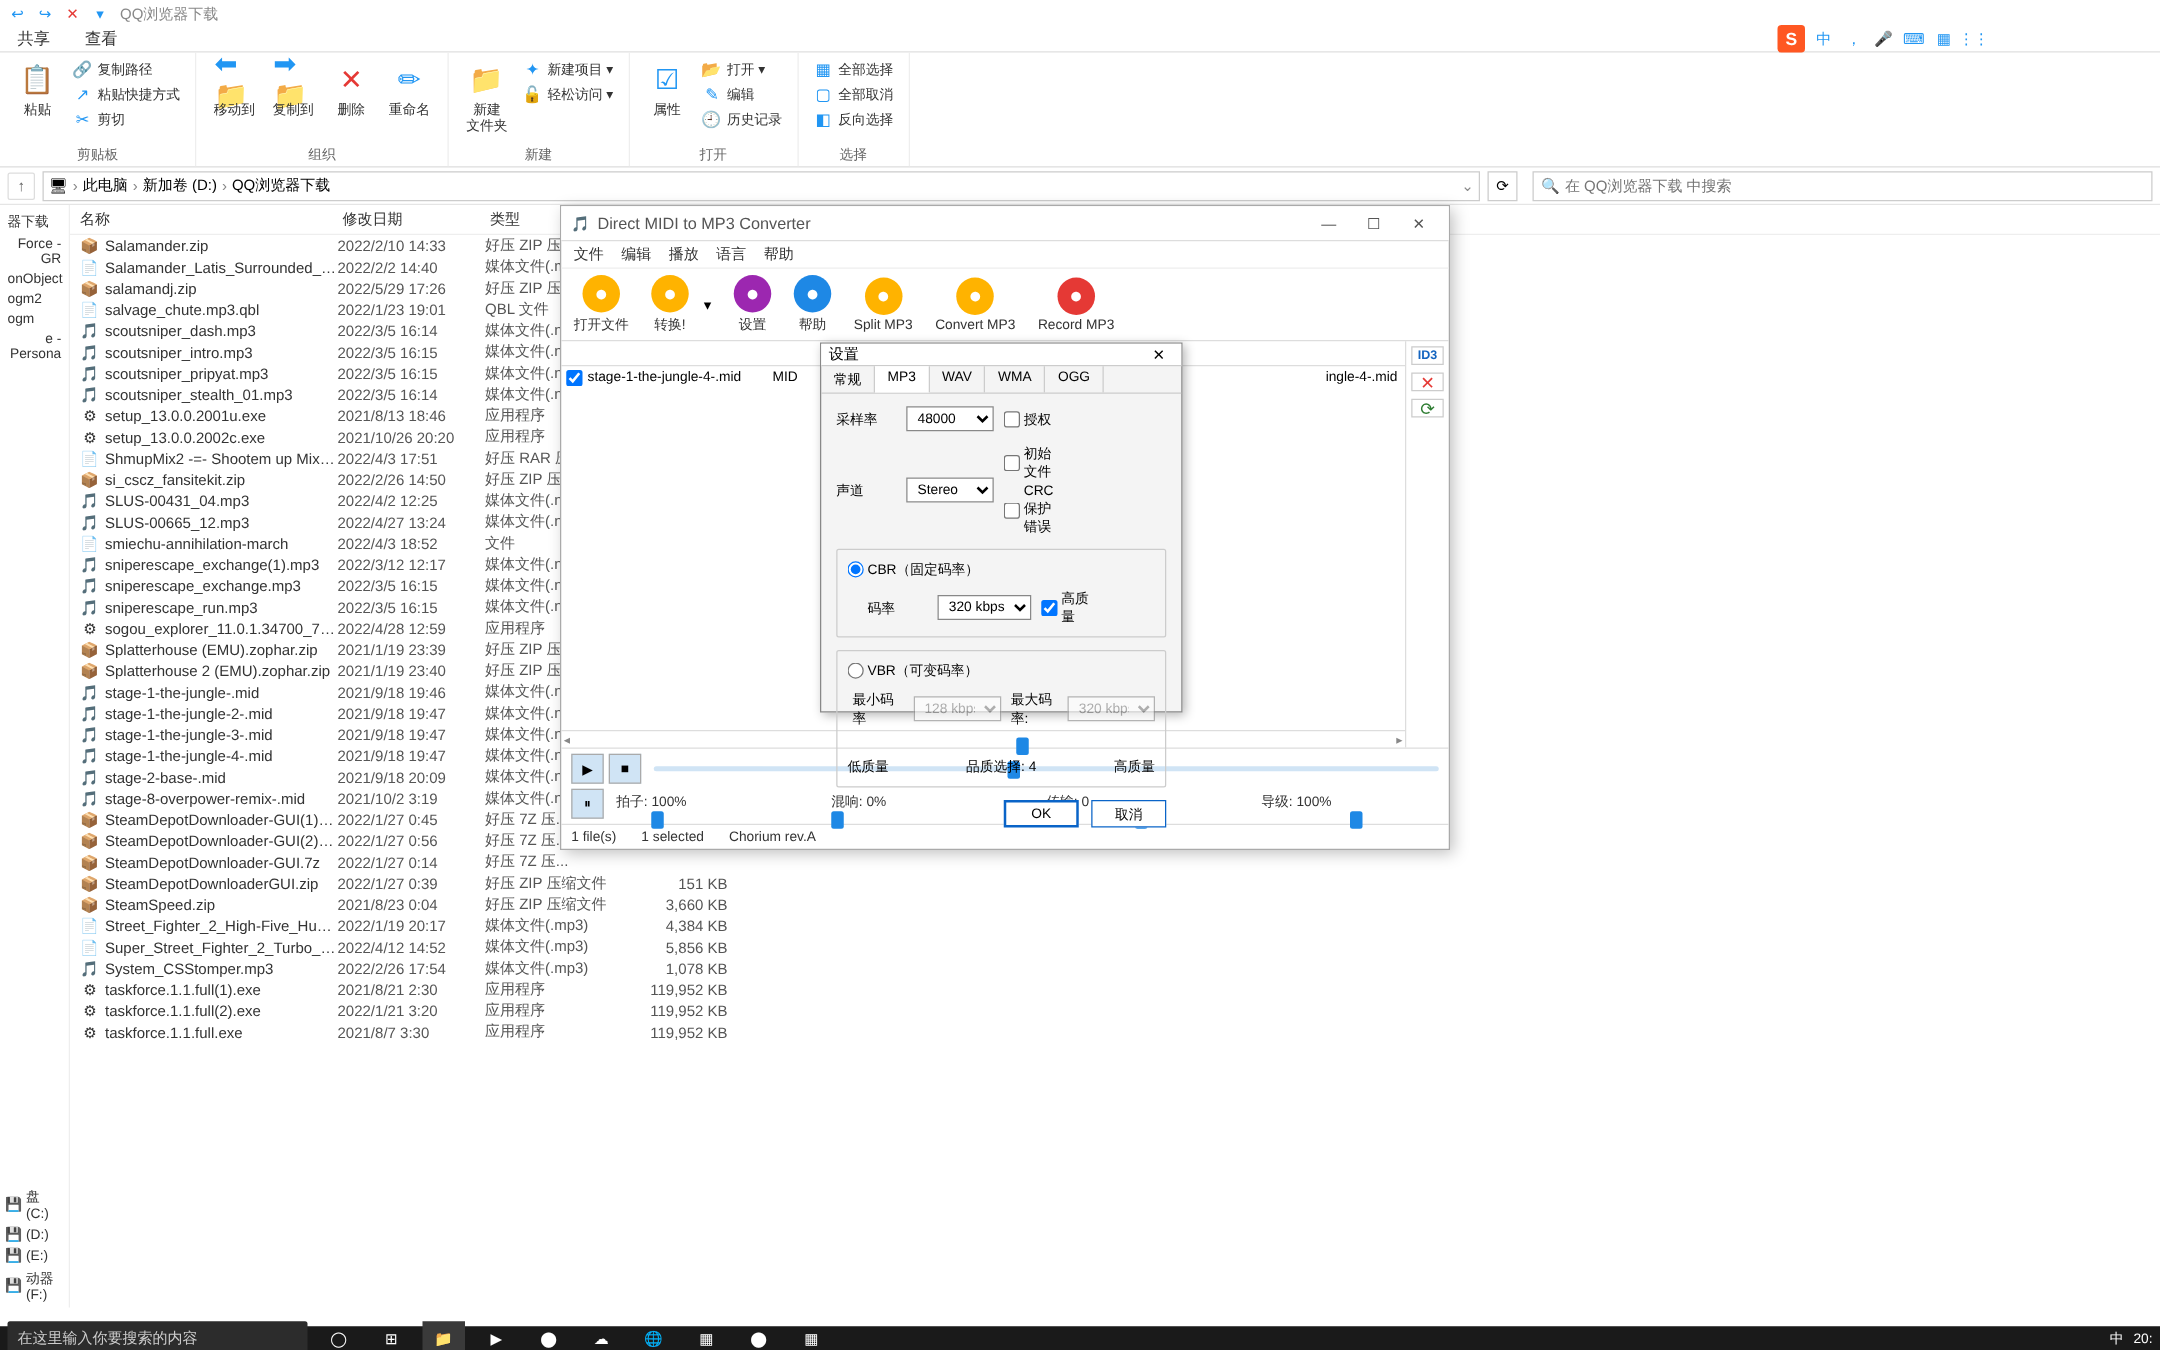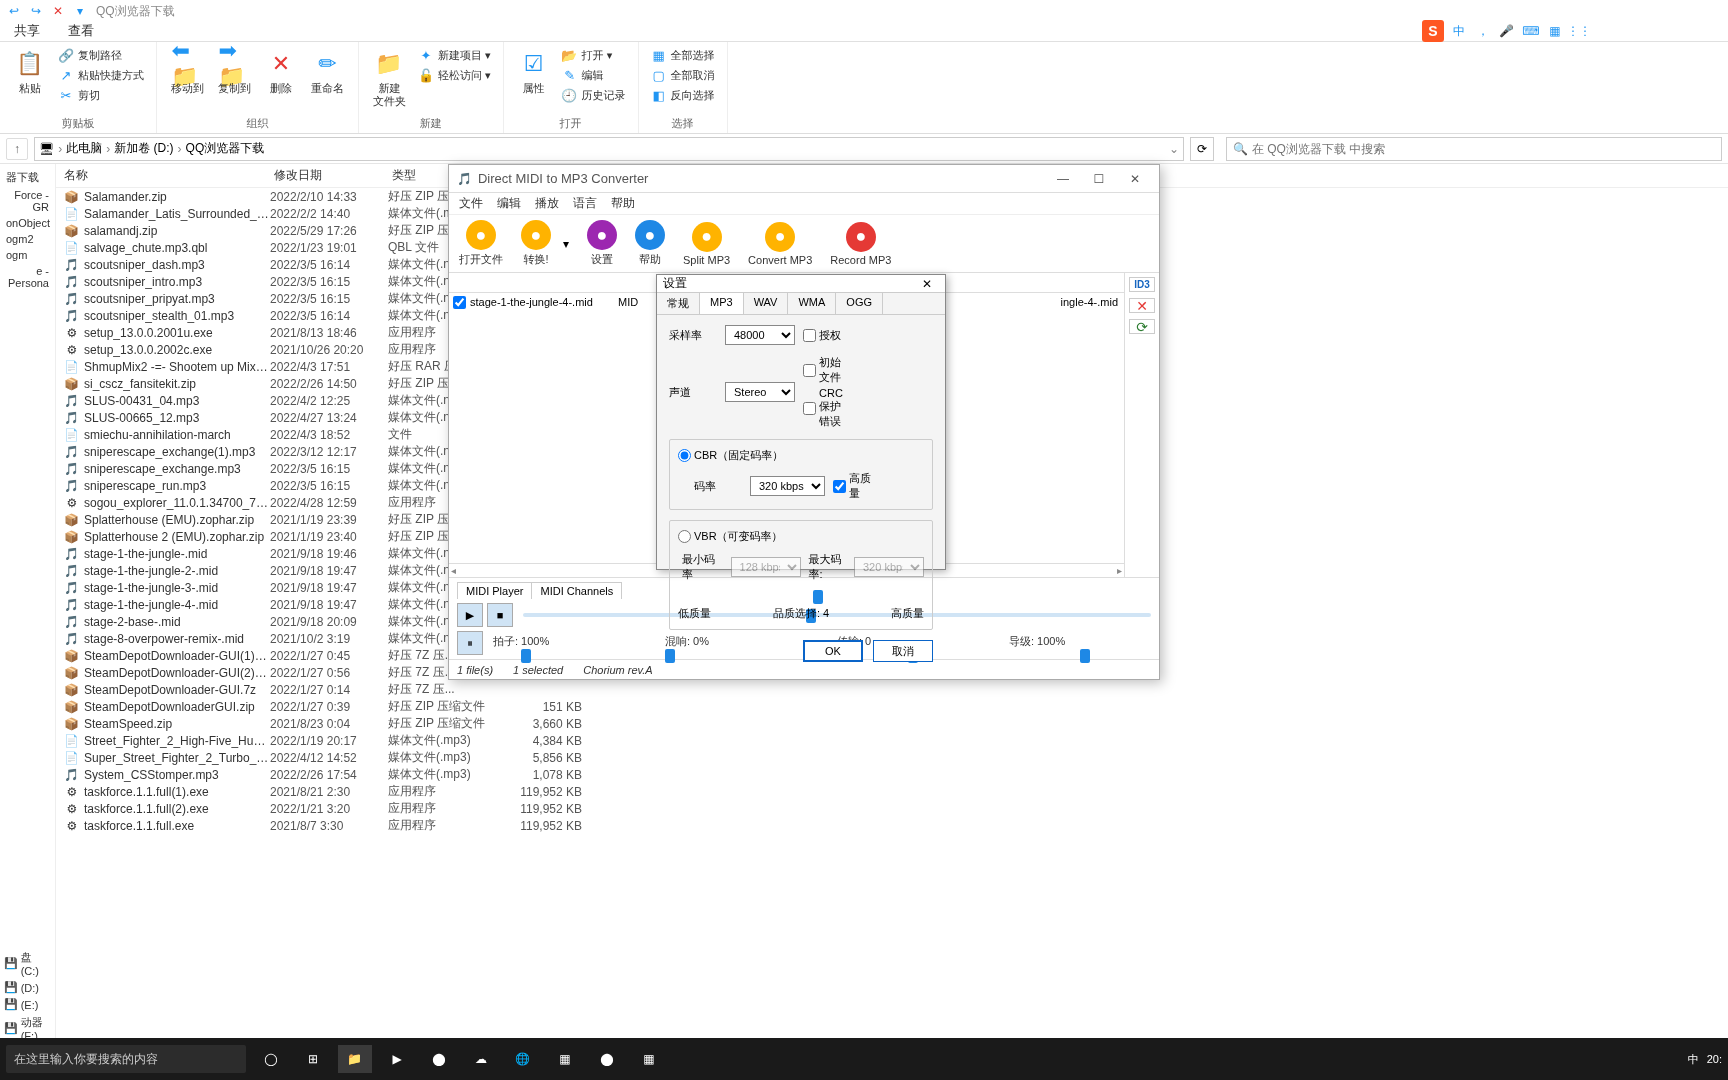--- a/index.html
+++ b/index.html
@@ -81,40 +81,40 @@
 .dlg-scroll{height:14px;border-top:1px solid #ddd;display:flex;align-items:center;font-size:10px;color:#888;padding:0 2px;}
 .dlg-player{padding:4px 8px;border-top:1px solid #ddd;display:flex;flex-direction:column;gap:4px;font-size:11px;}
 .dlg-player-row{display:flex;align-items:center;gap:10px;}
 .play-btns{display:flex;gap:4px;}
 .play-btns .pb{width:26px;height:24px;border:1px solid #aaa;background:#d0e4f5;display:flex;align-items:center;justify-content:center;cursor:pointer;}
 .slider{flex:1;height:4px;background:#d0e4f5;position:relative;border-radius:2px;}
 .slider .thumb{position:absolute;top:-4px;width:10px;height:14px;background:#1e88e5;border-radius:2px;}
 .mix-row{display:flex;gap:30px;font-size:11px;}
 .mix-ctrl{display:flex;flex-direction:column;gap:4px;flex:1;}
 .mix-ctrl .lbl{color:#333;}
-.dlg-status{height:20px;border-top:1px solid #ddd;display:flex;align-items:center;gap:20px;padding:0 8px;font-size:11px;font-family:monospace;color:#333;font-style:italic;}
+.dlg-status{height:20px;border-top:1px solid #ddd;display:flex;align-items:center;gap:20px;padding:0 8px;font-size:11px;font-family:monospace;color:#333;}
 
 
 .sdlg{position:absolute;left:656px;top:274px;width:290px;height:296px;background:#f4f4f4;border:1px solid #888;box-shadow:2px 2px 8px rgba(0,0,0,.3);display:flex;flex-direction:column;}
 .sdlg-title{height:22px;display:flex;align-items:center;padding:0 6px;font-size:12px;background:#fff;border-bottom:1px solid #ccc;}
 .sdlg-title .x{margin-left:auto;cursor:pointer;width:24px;text-align:center;}
 .sdlg-tabs{height:22px;display:flex;border-bottom:1px solid #ccc;}
 .sdlg-tabs .t{padding:3px 10px;font-size:11px;border-right:1px solid #ccc;cursor:pointer;}
 .sdlg-tabs .t.active{background:#fff;}
 .sdlg-body{flex:1;padding:10px 12px;display:flex;flex-direction:column;gap:10px;font-size:11px;}
 .form-row{display:flex;align-items:center;gap:8px;}
 .form-row label{width:48px;}
 .sel{border:1px solid #888;background:#fff;height:20px;padding:0 4px;font-size:11px;min-width:70px;}
 .chk{display:flex;align-items:center;gap:3px;}
 .fieldish{border:1px solid #ccc;border-radius:2px;padding:8px;display:flex;flex-direction:column;gap:8px;}
 .sdlg-btns{height:34px;display:flex;justify-content:flex-end;gap:10px;padding:0 12px;align-items:center;}
 .sdlg-btns button{width:60px;height:22px;border:1px solid #0a64c8;background:#fff;font-size:11px;cursor:pointer;}
 
 
-.taskbar{position:absolute;left:0;bottom:0;width:100%;height:42px;background:#1a1a1a;display:flex;align-items:center;gap:8px;padding:0 6px;}
+.taskbar{position:absolute;left:0;bottom:0;width:100%;height:19px;background:#1a1a1a;display:flex;align-items:center;gap:8px;padding:0 6px;}
 .taskbar .search{flex:0 0 240px;height:28px;background:#2c2c2c;border-radius:2px;display:flex;align-items:center;padding:0 8px;color:#ccc;font-size:12px;}
 .taskbar .tb-ico{width:34px;height:28px;display:flex;align-items:center;justify-content:center;color:#fff;cursor:pointer;}
 .taskbar .tray{margin-left:auto;display:flex;gap:8px;color:#fff;align-items:center;font-size:11px;}
 </style>
 </head>
 <body>
 
 <div class="title-bar">
   <div class="tb-icons">
     <span class="tb-icon">↩</span>
@@ -638,24 +638,20 @@
           <span style="margin-left:auto">▸</span>
         </div>
     </div>
     <div class="dlg-right">
       <div class="rb" style="color:#1565c0;font-size:10px;font-weight:bold">ID3</div>
       <div class="rb" style="color:#e53935">✕</div>
       <div class="rb" style="color:#2e7d32">⟳</div>
     </div>
   </div>
   <div class="dlg-player">
-    <div style="display:flex;font-family:monospace;font-size:11px">
-      <span style="padding:2px 8px;border:1px solid #ccc;border-bottom:none;background:#fff">MIDI Player</span>
-      <span style="padding:2px 8px;border:1px solid #ccc;border-bottom:none;border-left:none">MIDI Channels</span>
-    </div>
     <div class="dlg-player-row">
       <div class="play-btns">
         <div class="pb">▶</div>
         <div class="pb">■</div>
       </div>
       <div class="slider">
           <div class="thumb" style="left:45%"></div>
         </div>
     </div>
     <div class="dlg-player-row">

